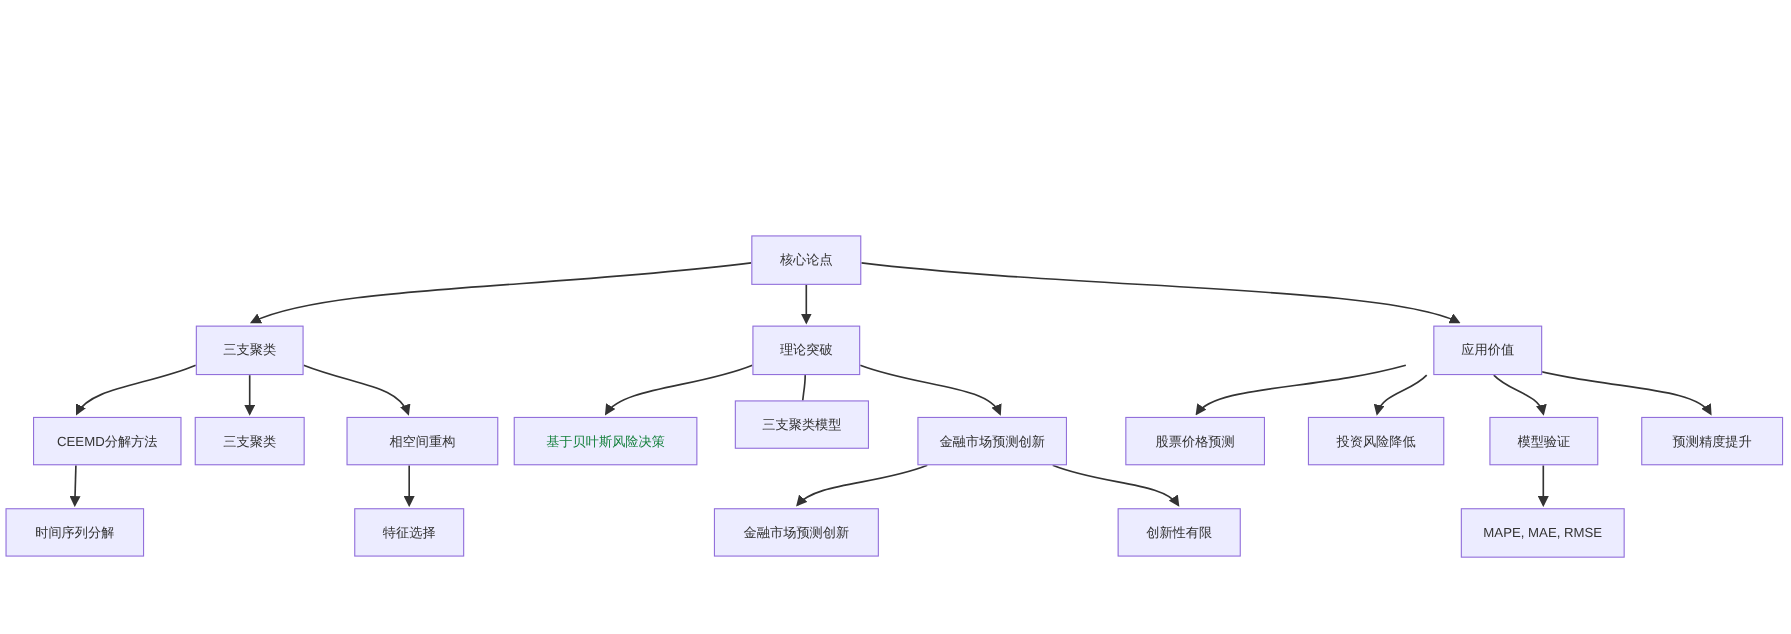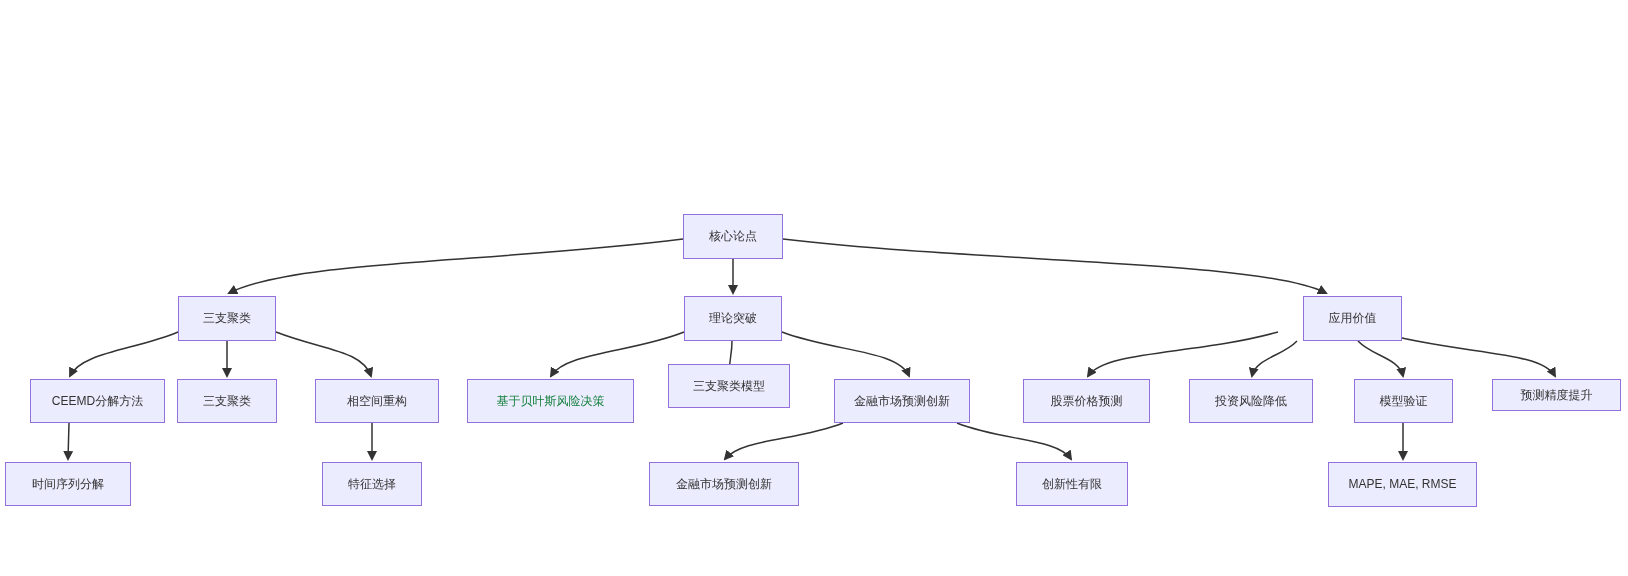--- a/index.html
+++ b/index.html
@@ -81,42 +81,42 @@
       </div>
       <div class="node" style="left: 1278px; top: 296px; width: 99px; height: 45px; background: rgb(236, 236, 255); border-color: rgb(147, 112, 219); color: rgb(51, 51, 51); margin-left: 25px;">
         <span>应用价值</span>
       </div>
       <div class="node" style="left: 2px; top: 379px; width: 135px; height: 44px; background: rgb(236, 236, 255); border-color: rgb(147, 112, 219); color: rgb(51, 51, 51); margin-left: 28px;">
         <span>CEEMD分解方法</span>
       </div>
       <div class="node" style="left: 177px; top: 379px; width: 100px; height: 44px; background: rgb(236, 236, 255); border-color: rgb(147, 112, 219); color: rgb(51, 51, 51);">
         <span>三支聚类</span>
       </div>
-      <div class="node" style="left: 315px; top: 379px; width: 124px; height: 44px; background: rgb(236, 236, 255); border-color: rgb(147, 112, 219); color: rgb(51, 51, 51);">
+      <div class="node" style="left: 315px; top: 379px; width: 138px; height: 44px; background: rgb(236, 236, 255); border-color: rgb(147, 112, 219); color: rgb(51, 51, 51);">
         <span>相空间重构</span>
       </div>
       <div class="node" style="left: 467px; top: 379px; width: 167px; height: 44px; background: rgb(236, 236, 255); border-color: rgb(147, 112, 219); color: #15803d;">
         <span>基于贝叶斯风险决策</span>
       </div>
       <div class="node" style="left: 668px; top: 364px; width: 122px; height: 44px; background: rgb(236, 236, 255); border-color: rgb(147, 112, 219); color: rgb(51, 51, 51);">
         <span>三支聚类模型</span>
       </div>
       <div class="node" style="left: 834px; top: 379px; width: 136px; height: 44px; background: rgb(236, 236, 255); border-color: rgb(147, 112, 219); color: rgb(51, 51, 51);">
         <span>金融市场预测创新</span>
       </div>
       <div class="node" style="left: 1023px; top: 379px; width: 127px; height: 44px; background: rgb(236, 236, 255); border-color: rgb(147, 112, 219); color: rgb(51, 51, 51);">
         <span>股票价格预测</span>
       </div>
       <div class="node" style="left: 1189px; top: 379px; width: 124px; height: 44px; background: rgb(236, 236, 255); border-color: rgb(147, 112, 219); color: rgb(51, 51, 51);">
         <span>投资风险降低</span>
       </div>
       <div class="node" style="left: 1354px; top: 379px; width: 99px; height: 44px; background: rgb(236, 236, 255); border-color: rgb(147, 112, 219); color: rgb(51, 51, 51);">
         <span>模型验证</span>
       </div>
-      <div class="node" style="left: 1492px; top: 379px; width: 129px; height: 32px; background: rgb(236, 236, 255); border-color: rgb(147, 112, 219); color: rgb(51, 51, 51);">
+      <div class="node" style="left: 1492px; top: 379px; width: 129px; height: 44px; background: rgb(236, 236, 255); border-color: rgb(147, 112, 219); color: rgb(51, 51, 51);">
         <span>预测精度提升</span>
       </div>
       <div class="node" style="left: 5px; top: 462px; width: 126px; height: 44px; background: rgb(236, 236, 255); border-color: rgb(147, 112, 219); color: rgb(51, 51, 51);">
         <span>时间序列分解</span>
       </div>
       <div class="node" style="left: 322px; top: 462px; width: 100px; height: 44px; background: rgb(236, 236, 255); border-color: rgb(147, 112, 219); color: rgb(51, 51, 51);">
         <span>特征选择</span>
       </div>
       <div class="node" style="left: 649px; top: 462px; width: 150px; height: 44px; background: rgb(236, 236, 255); border-color: rgb(147, 112, 219); color: rgb(51, 51, 51);">
         <span>金融市场预测创新</span>

